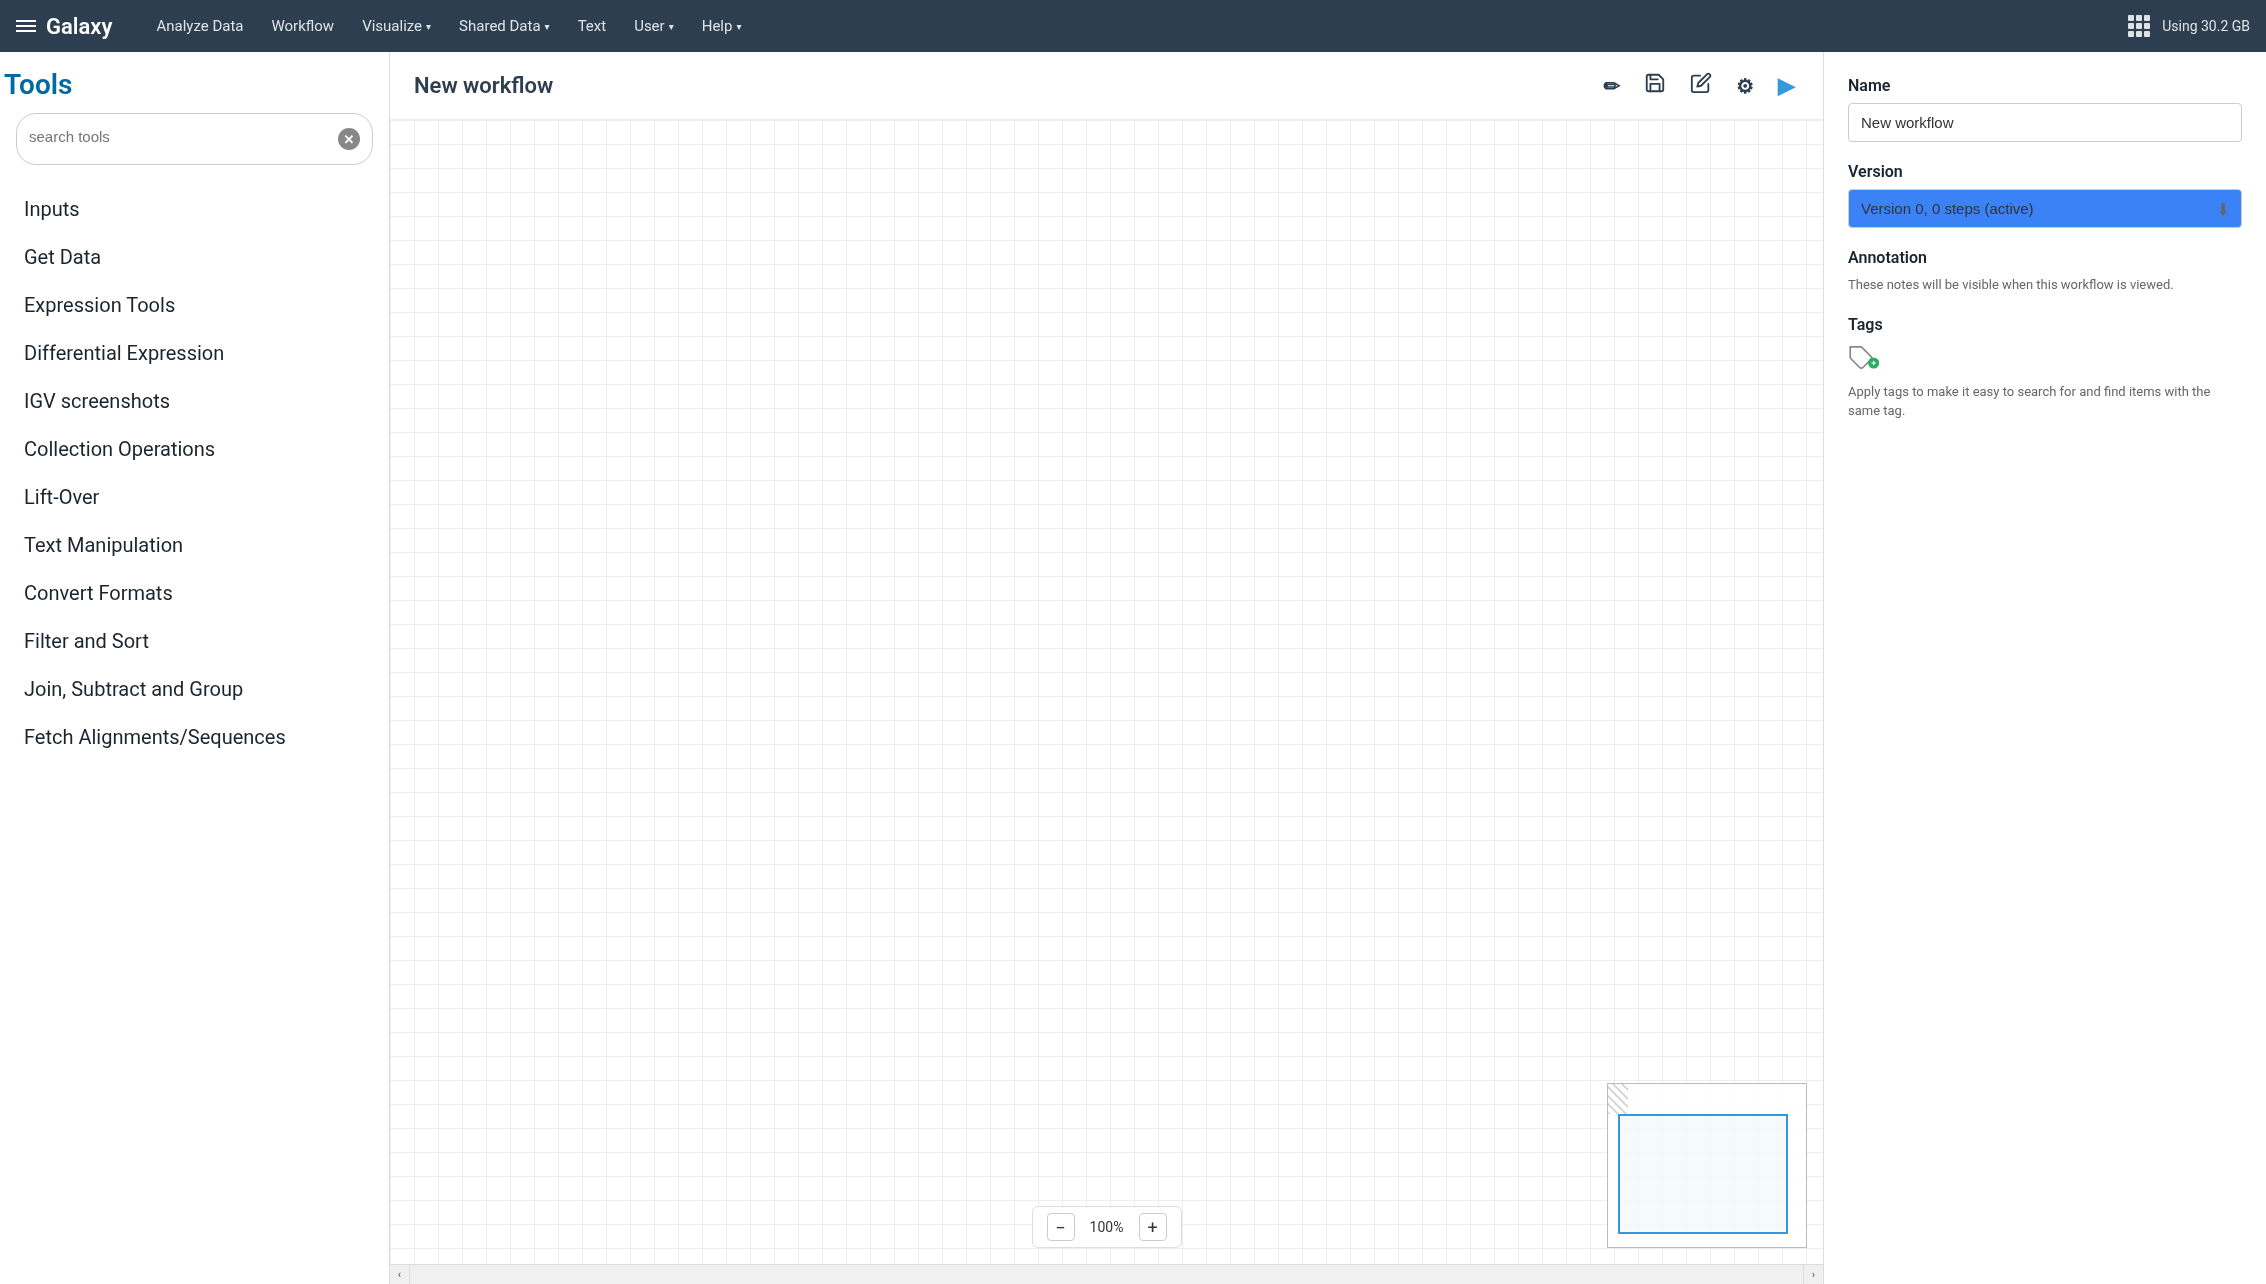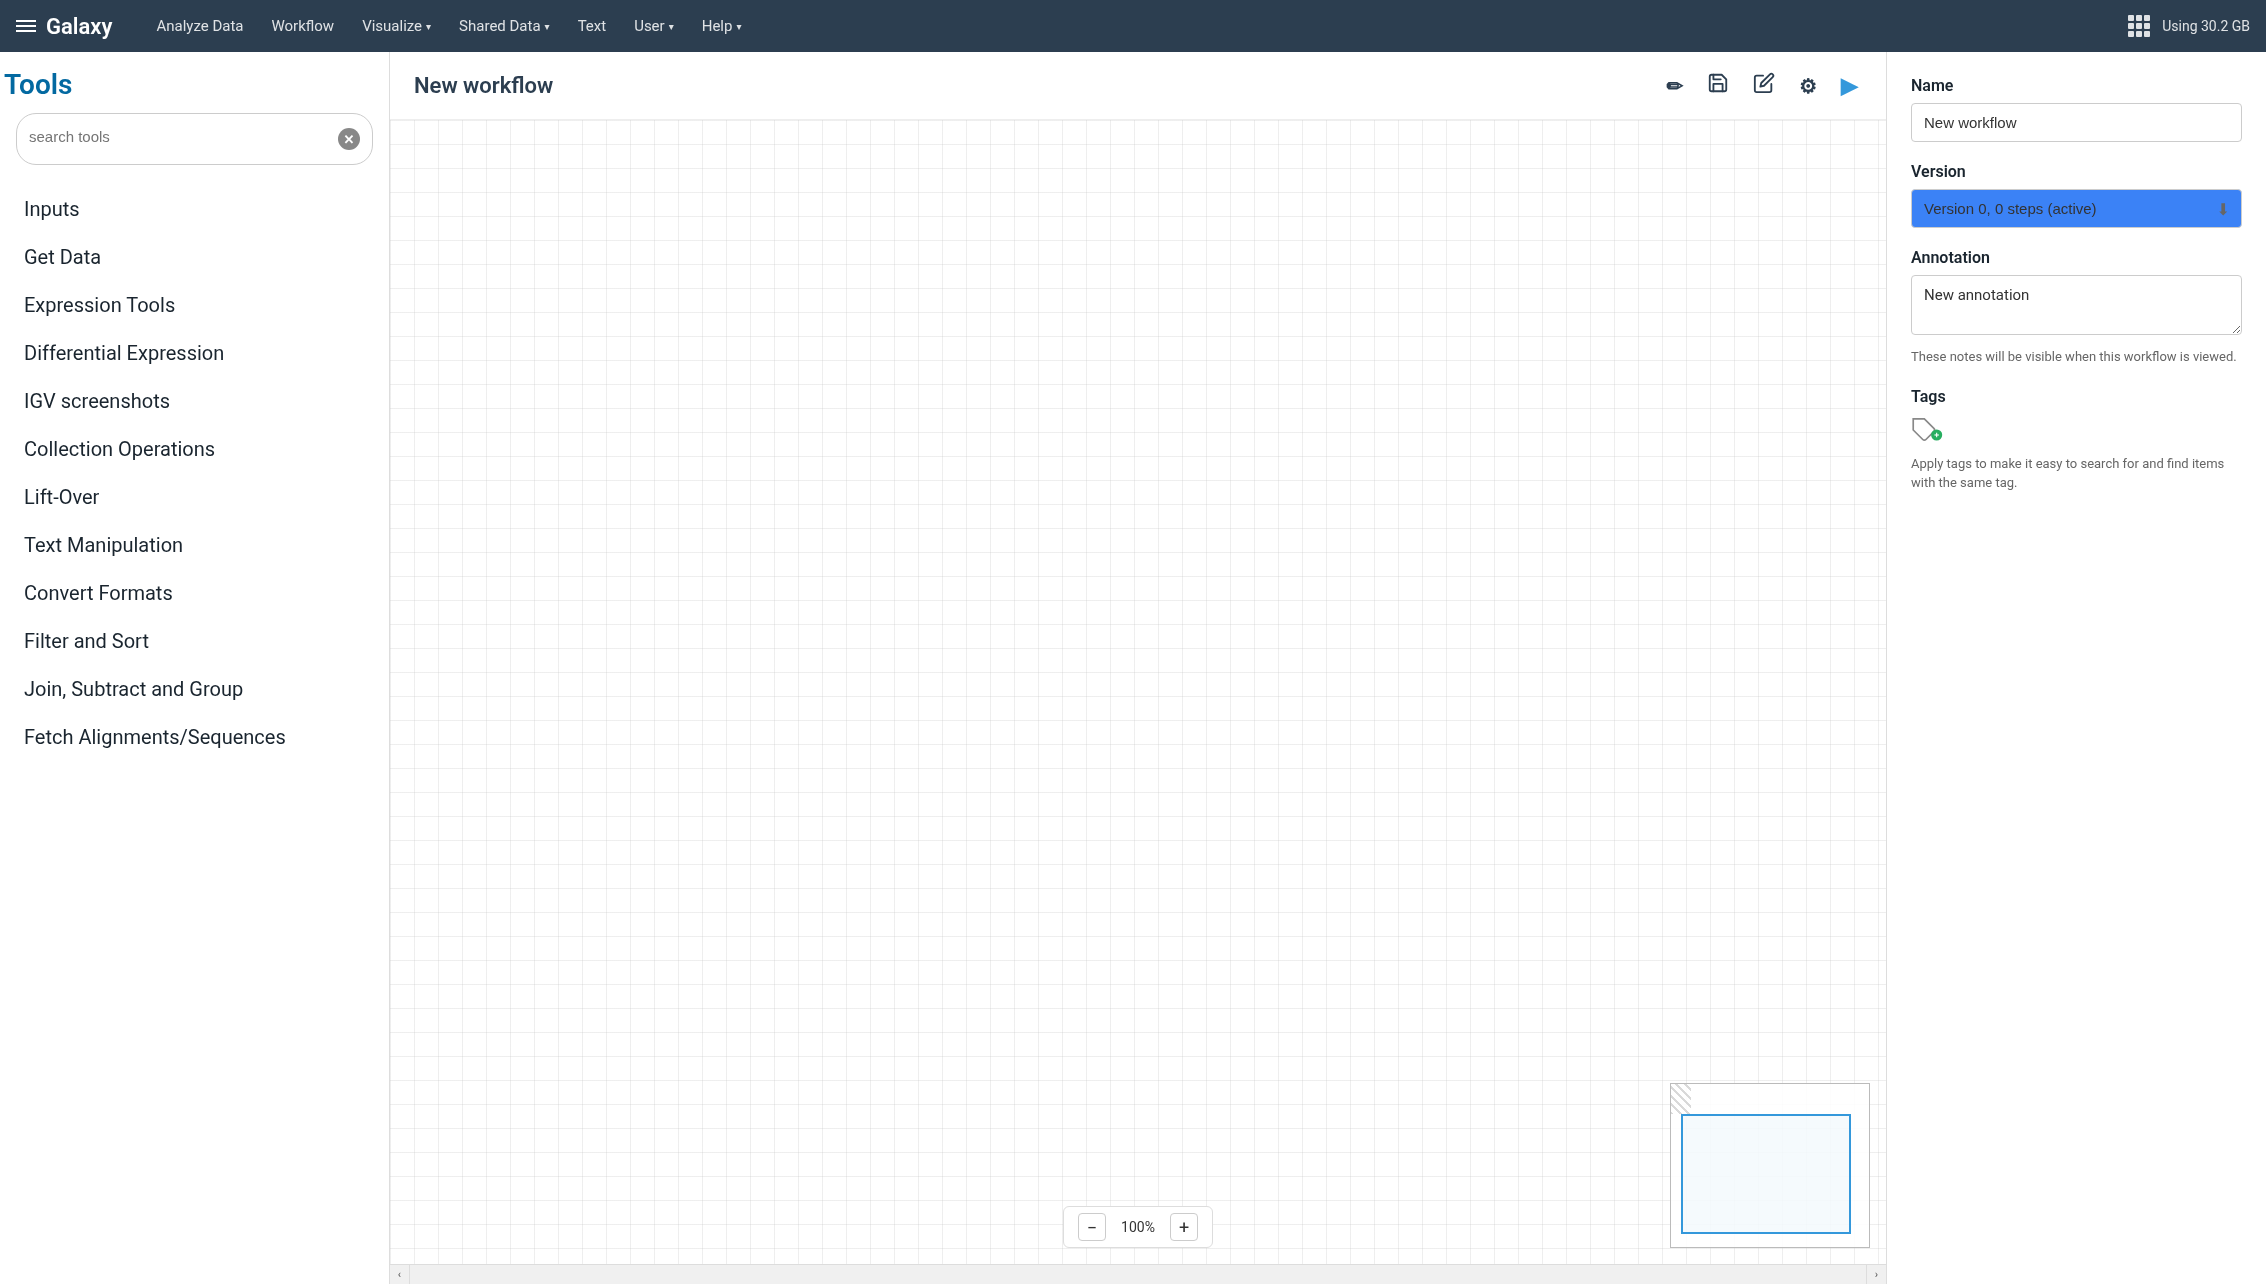--- a/index.html
+++ b/index.html
@@ -254,21 +254,21 @@
         45deg,
         rgba(180,180,180,0.5),
         rgba(180,180,180,0.5) 2px,
         transparent 2px,
         transparent 6px
       );
     }
 
     
     .right-panel {
-      width: 380px;
+      width: 443px;
       background: white;
       border-left: 1px solid #ddd;
       padding: 24px 24px;
       overflow-y: auto;
       flex-shrink: 0;
     }
     .panel-field-label {
       font-size: 16px;
       font-weight: 600;
       color: #1a252f;
@@ -493,21 +493,20 @@
     <div class="panel-field-label">Name</div>
     <input class="panel-input" type="text" value="New workflow" style="">
 
     <div class="panel-field-label">Version</div>
     <div class="panel-select-wrapper">
       <select class="panel-select"><option>Version 0, 0 steps (active)</option></select>
       <span class="panel-select-arrow">⬇</span>
     </div>
 
     <div class="panel-field-label">Annotation</div>
-    <textarea class="panel-textarea" style="">New annotation</textarea>
     <div class="panel-note">These notes will be visible when this workflow is viewed.</div>
 
     <div class="panel-tags-section">
       <div class="panel-field-label">Tags</div>
       <div class="tag-icon">
         <svg width="28" height="28" viewBox="0 0 24 24" fill="none" stroke="#888" stroke-width="1.5">
           <path d="M20.59 13.41l-7.17 7.17a2 2 0 0 1-2.83 0L2 12V2h10l8.59 8.59a2 2 0 0 1 0 2.82z"></path>
           <line x1="7" y1="7" x2="7.01" y2="7"></line>
         </svg>
         <svg width="14" height="14" viewBox="0 0 24 24" fill="#27ae60" style="margin-left:-8px;margin-top:10px;">

